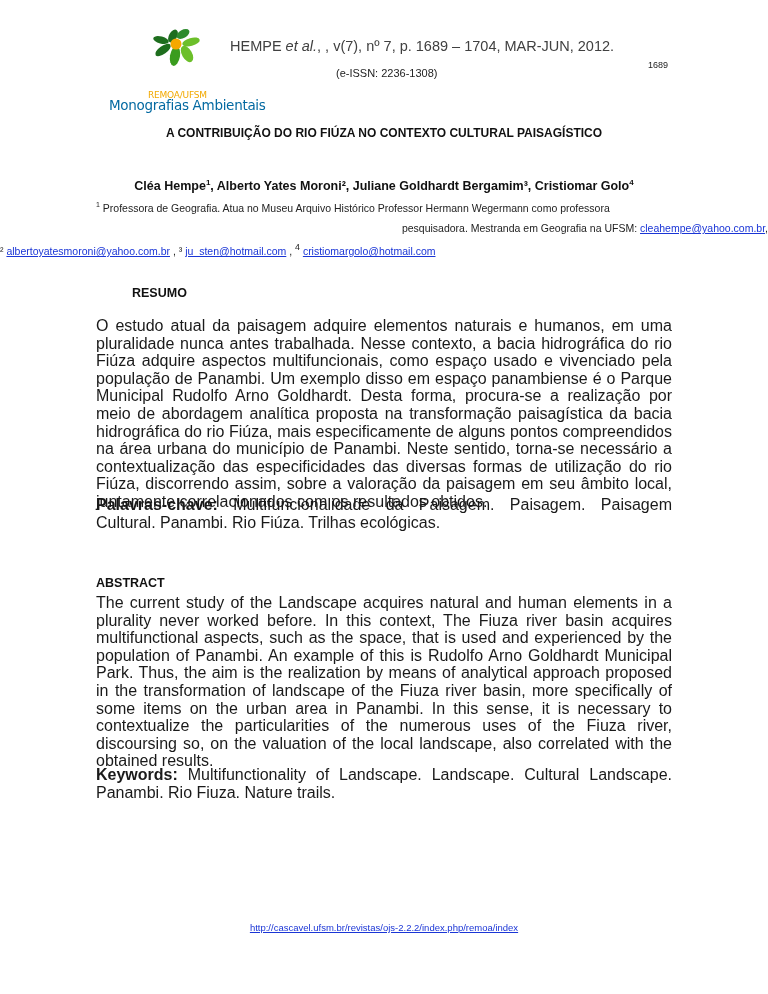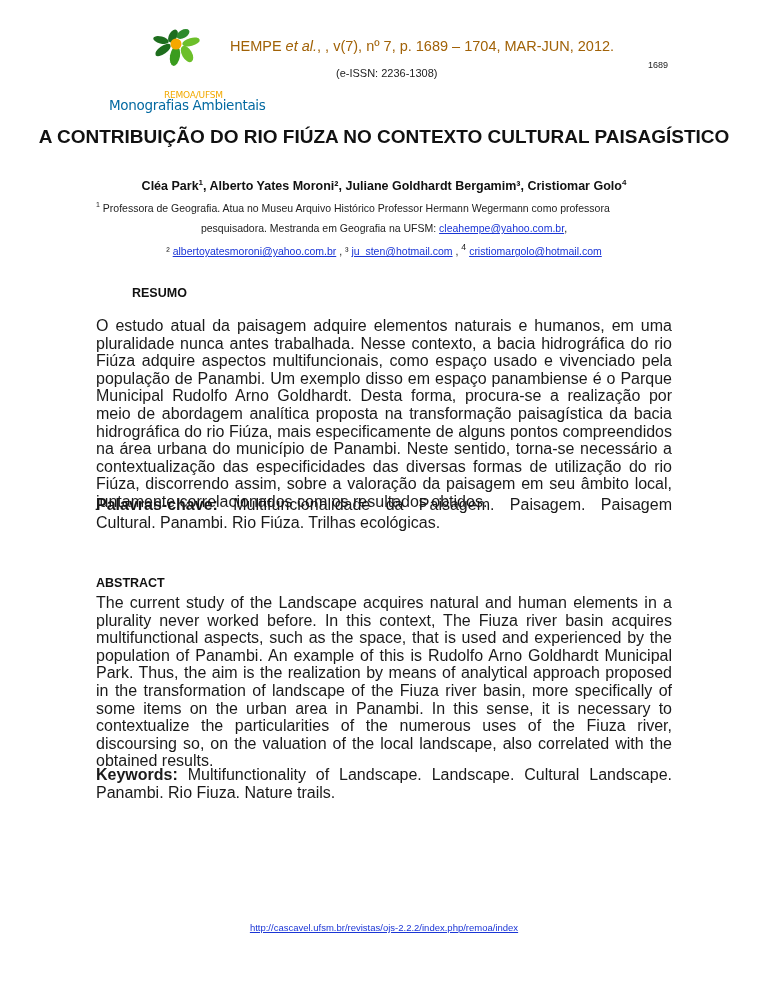--- a/index.html
+++ b/index.html
@@ -6,36 +6,36 @@
     body { width: 768px; height: 994px; position: relative; overflow: hidden;
            font-family: "Liberation Sans", sans-serif; color: #1a1a1a; }
     .page { position: absolute; left: 0; top: 0; width: 768px; height: 994px; }
 
     
     .logo { position: absolute; left: 96px; top: 28px; width: 160px; height: 78px; }
     .logo svg { position: absolute; left: 55px; top: 0; }
     .logo-name { position: absolute; left: 13px; top: 42px; font-size: 13.5px; color: #0369a1;
                  font-family: "DejaVu Sans", sans-serif; letter-spacing: -0.3px; white-space: nowrap; margin-top: 27px; }
     .logo-sub { position: absolute; left: 52px; top: 62px; font-size: 9px; color: #f2a900;
-                font-family: "DejaVu Sans", sans-serif; letter-spacing: -0.2px; margin-left: 16px; }
-    .journal-ref { position: absolute; left: 230px; top: 38px; font-size: 14.5px; color: #a16207;
+                font-family: "DejaVu Sans", sans-serif; letter-spacing: -0.2px; }
+    .journal-ref { position: absolute; left: 230px; top: 38px; font-size: 14.5px; color: #404040;
                    white-space: nowrap; font-family: "Liberation Sans", sans-serif; }
     .page-num { position: absolute; left: 648px; top: 40px; font-size: 9px; color: #222; margin-top: 20px; }
     .issn { position: absolute; left: 336px; top: 67px; font-size: 11px; color: #222; }
 
     
     .title { position: absolute; left: 0; width: 768px; top: 126px; text-align: center;
-             font-size: 19px; font-weight: bold; color: #111; }
+             font-size: 12px; font-weight: bold; color: #111; }
     .authors { position: absolute; left: 0; width: 768px; top: 178px; text-align: center;
                font-size: 12.5px; font-weight: bold; color: #111; }
     .authors sup { font-size: 8px; }
     .affil1 { position: absolute; left: 96px; top: 201px; font-size: 10.5px; color: #222; white-space: nowrap; }
     .affil1 sup { font-size: 7px; }
-    .affil2 { position: absolute; left: 0; width: 768px; top: 222px; text-align: center; font-size: 10.5px; color: #222; }
-    .affil3 { position: absolute; left: 0; width: 768px; top: 242px; text-align: center; font-size: 10.5px; color: #222; }
+    .affil2 { position: absolute; left: 0; width: 768px; top: 222px; text-align: right; font-size: 10.5px; color: #222; }
+    .affil3 { position: absolute; left: 0; width: 768px; top: 242px; font-size: 10.5px; color: #222; }
     a.mail { color: #1a35d6; text-decoration: underline; }
 
     
     .section-head { position: absolute; left: 96px; font-size: 12.5px; font-weight: bold; color: #111; }
     .para { position: absolute; left: 96px; width: 576px; font-size: 16px; line-height: 17.6px;
             text-align: justify; color: #1a1a1a; }
     .para .lbl { font-weight: bold; }
     .footer-link { position: absolute; left: 0; width: 768px; top: 922px; text-align: center; font-size: 9.5px; }
     .footer-link a { color: #1a35d6; text-decoration: underline; }
   </style>
@@ -58,21 +58,21 @@
     <div class="logo-name">Monografias Ambientais</div>
     <div class="logo-sub">REMOA/UFSM</div>
   </div>
 
   <div class="journal-ref"><span>HEMPE </span><i>et al.</i><span>, , v(7), nº 7, p. 1689 – 1704, MAR-JUN, 2012.</span></div>
   <div class="page-num">1689</div>
   <div class="issn">(e-ISSN: 2236-1308)</div>
 
   <div class="title">A CONTRIBUIÇÃO DO RIO FIÚZA NO CONTEXTO CULTURAL PAISAGÍSTICO</div>
 
-  <div class="authors"><span>Cléa Park</span><sup>1</sup>, <span>Alberto Yates Moroni</span><span>²</span>, <span>Juliane Goldhardt Bergamim</span><span>³</span>, <span>Cristiomar Golo</span><sup>4</sup></div>
+  <div class="authors"><span>Cléa Hempe</span><sup>1</sup>, <span>Alberto Yates Moroni</span><span>²</span>, <span>Juliane Goldhardt Bergamim</span><span>³</span>, <span>Cristiomar Golo</span><sup>4</sup></div>
 
   <div class="affil1"><sup>1</sup><span> Professora de Geografia. Atua no Museu Arquivo Histórico Professor Hermann Wegermann como professora</span></div>
   <div class="affil2"><span>pesquisadora. Mestranda em Geografia na UFSM: </span><a class="mail">cleahempe@yahoo.com.br</a><span>,</span></div>
   <div class="affil3"><span>²</span> <a class="mail">albertoyatesmoroni@yahoo.com.br</a> ,  <span>³</span> <a class="mail">ju_sten@hotmail.com</a> , <sup>4</sup> <a class="mail">cristiomargolo@hotmail.com</a></div>
 
   <div class="section-head" style="top:286px;margin-left:36px;">RESUMO</div>
   <div class="para" style="top:317px;">O estudo atual da paisagem adquire elementos naturais e humanos, em uma pluralidade nunca antes trabalhada. Nesse contexto, a bacia hidrográfica do rio Fiúza adquire aspectos multifuncionais, como espaço usado e vivenciado pela população de Panambi. Um exemplo disso em espaço panambiense é o Parque Municipal Rudolfo Arno Goldhardt. Desta forma, procura-se a realização por meio de abordagem analítica proposta na transformação paisagística da bacia hidrográfica do rio Fiúza, mais especificamente de alguns pontos compreendidos na área urbana do município de Panambi.  Neste sentido, torna-se necessário a contextualização das especificidades das diversas formas de utilização do rio Fiúza, discorrendo assim, sobre a valoração da paisagem em seu âmbito local, juntamente correlacionados com os resultados obtidos.</div>
   <div class="para" style="top:496px;"><span class="lbl">Palavras-chave:</span><span> Multifuncionalidade da Paisagem. Paisagem. Paisagem Cultural. Panambi. Rio Fiúza. Trilhas ecológicas.</span></div>
 
   <div class="section-head" style="top:576px;">ABSTRACT</div>

